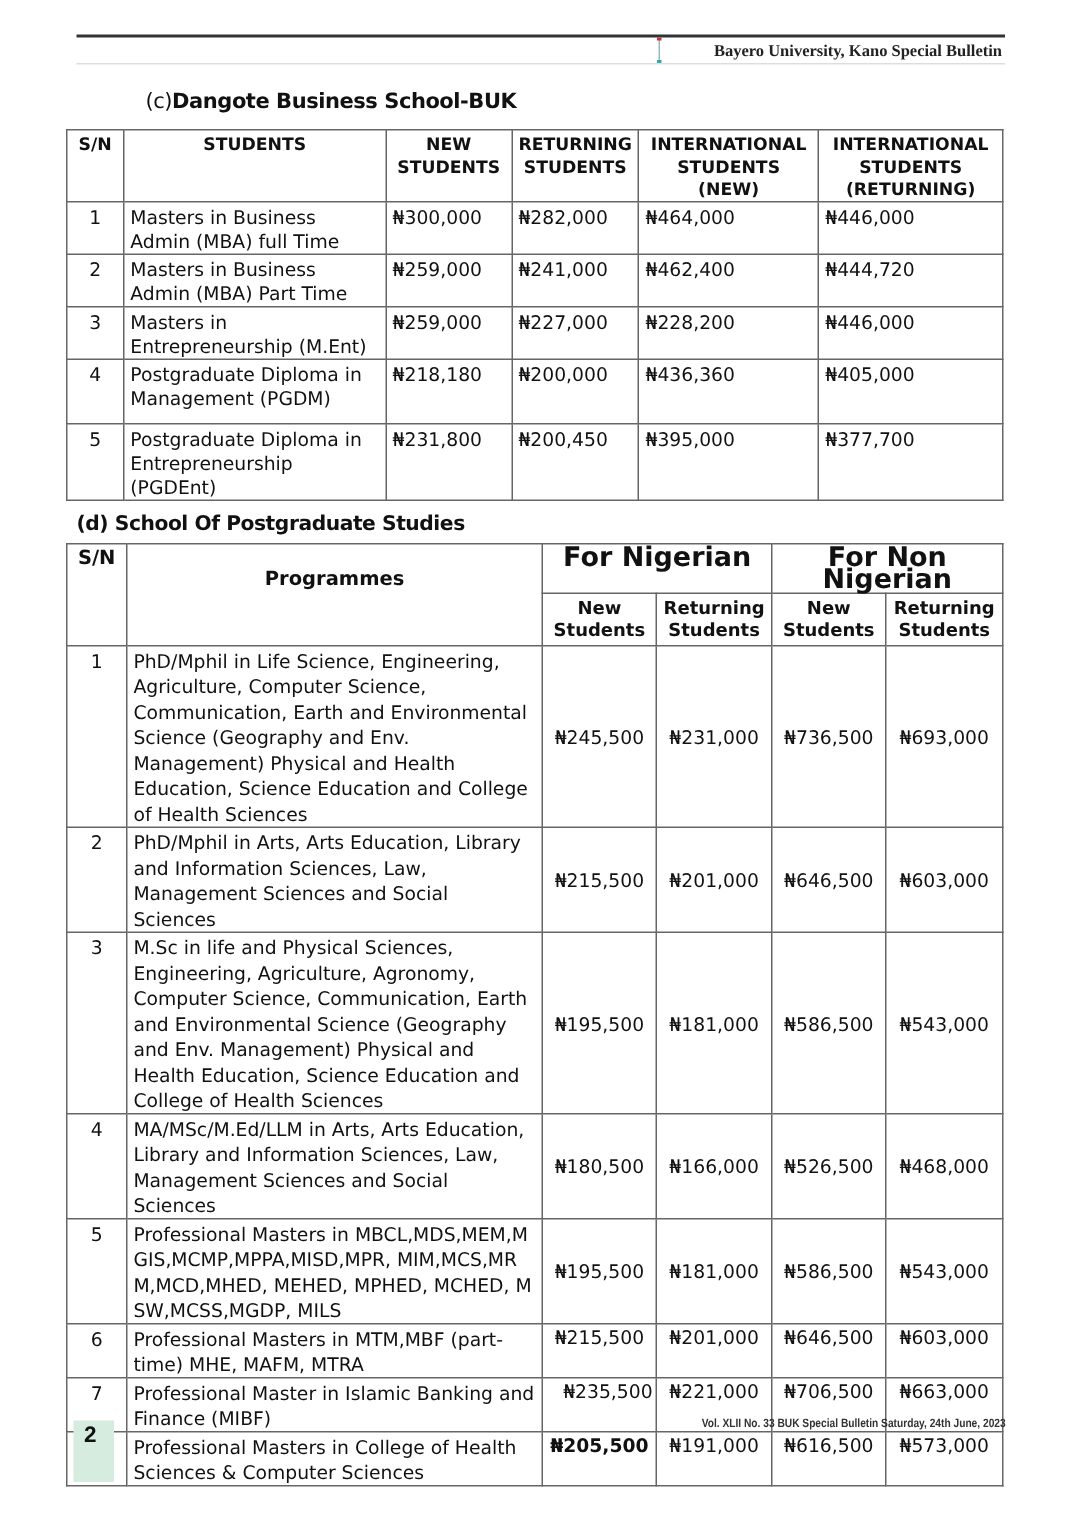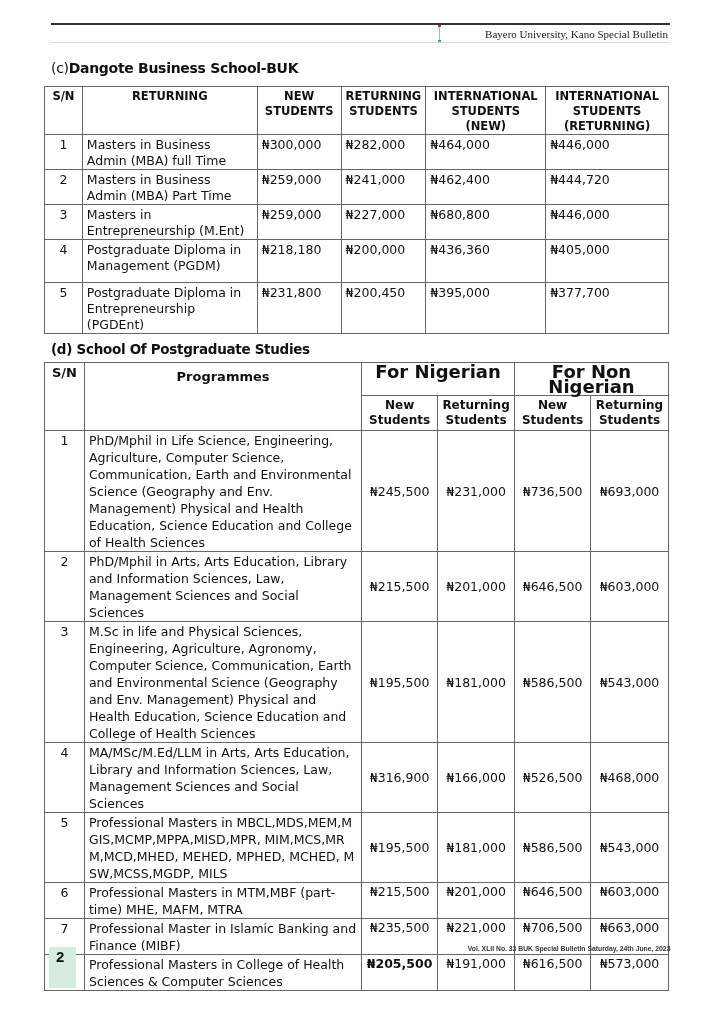--- a/index.html
+++ b/index.html
@@ -8,21 +8,21 @@
     font-family: "DejaVu Sans", sans-serif; color: #111;
     overflow: hidden;
   }
   .top-rule { position: absolute; left: 51px; top: 23px; width: 619px; height: 2px; background: #333; }
   .sub-rule { position: absolute; left: 51px; top: 42px; width: 619px; height: 1px; background: #ddd; }
   .tick { position: absolute; left: 439px; top: 25px; width: 1px; height: 17px; background: #9bb; }
   .tick-dot-top { position: absolute; left: 438px; top: 25px; width: 3px; height: 2px; background: #c33; }
   .tick-dot-bot { position: absolute; left: 438px; top: 40px; width: 3px; height: 2px; background: #3aa; }
   .header-title {
     position: absolute; right: 52px; top: 28px;
-    font-family: "Liberation Serif", serif; font-weight: normal; font-size: 11px; color: #222;
+    font-family: "Liberation Serif", serif; font-weight: bold; font-size: 11px; color: #222;
   }
   .section-title {
     position: absolute; left: 51px; font-weight: bold; font-size: 14px; color: #111;
     font-family: "DejaVu Sans", sans-serif; letter-spacing: -0.3px;
   }
   .section-title .lbl { font-weight: normal; }
   table { border-collapse: collapse; position: absolute; }
   td, th { border: 1px solid #666; padding: 0 4px; vertical-align: top; }
   #tbl-c { left: 44px; top: 86px; width: 625px; font-size: 12.5px; }
   #tbl-c th { font-weight: bold; text-align: center; font-size: 11.5px; line-height: 15px; padding-top: 2px; height: 44px; }
@@ -48,37 +48,37 @@
 </head>
 <body>
 
 <div class="top-rule"></div>
 <div class="sub-rule"></div>
 <div class="tick"></div>
 <div class="tick-dot-top"></div>
 <div class="tick-dot-bot"></div>
 <div class="header-title">Bayero University, Kano Special  Bulletin</div>
 
-<div class="section-title" style="top:60px;">
+<div class="section-title" style="top:60px;margin-left:46px;">
   <span class="lbl">(c)</span><span>Dangote Business School-BUK</span>
 </div>
 
 <table id="tbl-c">
   <colgroup>
     <col style="width:38px">
       <col style="width:176px">
       <col style="width:84px">
       <col style="width:84px">
       <col style="width:120px">
       <col style="width:123px">
   </colgroup>
   <thead>
     <tr>
       <th>S/N</th>
-      <th>RETURNING</th>
+      <th>STUDENTS</th>
       <th>NEW STUDENTS</th>
       <th>RETURNING STUDENTS</th>
       <th>INTERNATIONAL STUDENTS (NEW)</th>
       <th>INTERNATIONAL STUDENTS (RETURNING)</th>
     </tr>
   </thead>
   <tbody>
     <tr style="height:33px">
       <td class="sn">1</td>
       <td>Masters in Business Admin (MBA) full Time</td>
@@ -93,21 +93,21 @@
       <td class="num">₦259,000</td>
       <td class="num">₦241,000</td>
       <td class="num">₦462,400</td>
       <td class="num">₦444,720</td>
     </tr>
     <tr style="height:33px">
       <td class="sn">3</td>
       <td>Masters in Entrepreneurship (M.Ent)</td>
       <td class="num">₦259,000</td>
       <td class="num">₦227,000</td>
-      <td class="num">₦680,800</td>
+      <td class="num">₦228,200</td>
       <td class="num">₦446,000</td>
     </tr>
     <tr style="height:43px">
       <td class="sn">4</td>
       <td>Postgraduate Diploma in Management (PGDM)</td>
       <td class="num">₦218,180</td>
       <td class="num">₦200,000</td>
       <td class="num">₦436,360</td>
       <td class="num">₦405,000</td>
     </tr>
@@ -131,21 +131,21 @@
     <col style="width:40px">
       <col style="width:278px">
       <col style="width:76px">
       <col style="width:77px">
       <col style="width:76px">
       <col style="width:78px">
   </colgroup>
   <thead>
     <tr>
       <th rowspan="2" style="vertical-align:top; font-size:13px; padding-top:2px;">S/N</th>
-      <th rowspan="2" style="vertical-align:top; font-size:13px; padding-top:6px;">Programmes</th>
+      <th rowspan="2" style="vertical-align:top; font-size:13px; padding-top:16px;">Programmes</th>
       <th colspan="2" class="grp">For Nigerian</th>
       <th colspan="2" class="grp">For Non Nigerian</th>
     </tr>
     <tr>
       <th class="sub">New Students</th>
       <th class="sub">Returning Students</th>
       <th class="sub">New Students</th>
       <th class="sub">Returning Students</th>
     </tr>
   </thead>
@@ -170,21 +170,21 @@
       <td class="sn">3</td>
       <td>M.Sc in life and Physical Sciences, Engineering, Agriculture, Agronomy, Computer Science, Communication, Earth and Environmental Science (Geography and Env. Management) Physical and Health Education, Science Education and College of Health Sciences</td>
       <td class="num">₦195,500</td>
       <td class="num">₦181,000</td>
       <td class="num">₦586,500</td>
       <td class="num">₦543,000</td>
     </tr>
     <tr>
       <td class="sn">4</td>
       <td>MA/MSc/M.Ed/LLM in Arts, Arts Education, Library and Information Sciences, Law, Management Sciences and Social Sciences</td>
-      <td class="num">₦316,900</td>
+      <td class="num">₦180,500</td>
       <td class="num">₦166,000</td>
       <td class="num">₦526,500</td>
       <td class="num">₦468,000</td>
     </tr>
     <tr>
       <td class="sn">5</td>
       <td style="word-break:break-all;">Professional Masters in MBCL,MDS,MEM,MGIS,MCMP,MPPA,MISD,MPR, MIM,MCS,MRM,MCD,MHED, MEHED, MPHED, MCHED, MSW,MCSS,MGDP, MILS</td>
       <td class="num">₦195,500</td>
       <td class="num">₦181,000</td>
       <td class="num">₦586,500</td>
@@ -194,21 +194,21 @@
       <td class="sn">6</td>
       <td>Professional Masters in MTM,MBF (part-time) MHE, MAFM, MTRA</td>
       <td class="num" style="vertical-align:top;">₦215,500</td>
       <td class="num" style="vertical-align:top;">₦201,000</td>
       <td class="num" style="vertical-align:top;">₦646,500</td>
       <td class="num" style="vertical-align:top;">₦603,000</td>
     </tr>
     <tr>
       <td class="sn">7</td>
       <td>Professional Master in Islamic Banking and Finance (MIBF)</td>
-      <td class="num" style="vertical-align:top;">₦235,500</td>
+      <td class="num" style="vertical-align:top;text-align:right;">₦235,500</td>
       <td class="num" style="vertical-align:top;">₦221,000</td>
       <td class="num" style="vertical-align:top;">₦706,500</td>
       <td class="num" style="vertical-align:top;">₦663,000</td>
     </tr>
     <tr>
       <td class="sn">8</td>
       <td>Professional Masters in College of Health Sciences &amp; Computer Sciences</td>
       <td class="num" style="vertical-align:top;font-weight:bold;">₦205,500</td>
       <td class="num" style="vertical-align:top;">₦191,000</td>
       <td class="num" style="vertical-align:top;margin-top:20px;">₦616,500</td>

